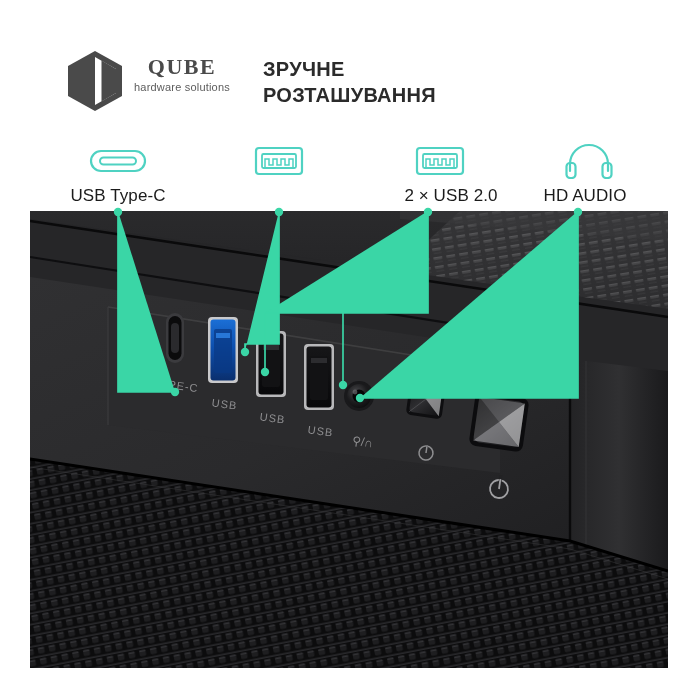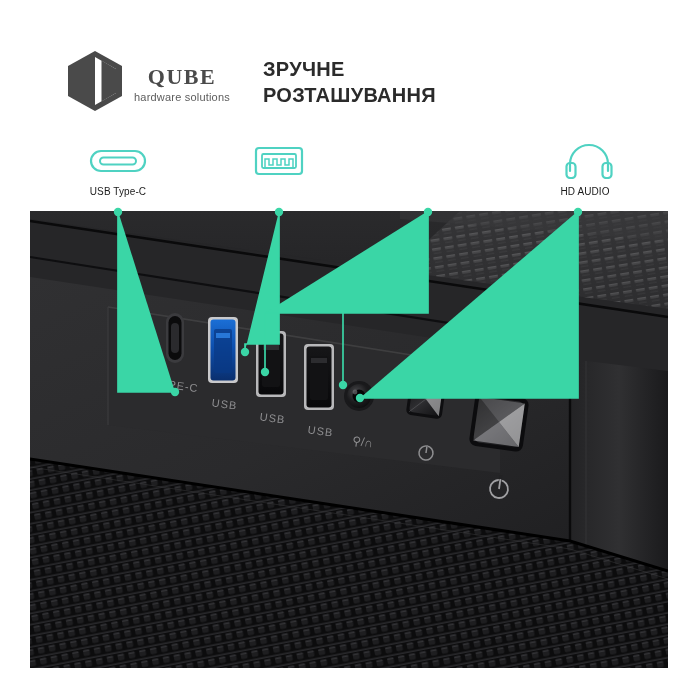--- a/index.html
+++ b/index.html
@@ -7,37 +7,37 @@
     width:700px;height:700px;
     background:#ffffff;
     font-family:"Liberation Sans", sans-serif;
     overflow:hidden;
     position:relative;
   }
   #page{position:relative;width:700px;height:700px;background:#fff;}
 
   
   .header{position:absolute;left:66px;top:50px;display:flex;align-items:flex-start;}
-  .logo-block{display:flex;align-items:center;}
+  .logo-block{display:flex;align-items:flex-start;}
   .logo-mark{width:58px;height:62px;flex:none;}
   .logo-text{margin-left:10px;display:flex;flex-direction:column;align-items:center;
              justify-content:center;margin-top:6px;}
   .logo-word{font-family:"Liberation Serif", serif;font-weight:bold;font-size:22px;
              letter-spacing:1.5px;color:#4a4a4a;line-height:1;}
   .logo-sub{font-size:11px;color:#5c5c5c;letter-spacing:.2px;margin-top:3px;
             font-family:"Liberation Sans", sans-serif;}
   .head-title{margin-left:33px;margin-top:6px;font-weight:bold;font-size:20px;
               line-height:1.32;color:#2b2b2b;letter-spacing:.3px;
               text-transform:uppercase;max-width:260px;}
 
   
   .legend{position:absolute;left:0;top:144px;width:700px;height:66px;}
   .legend-item{position:absolute;text-align:center;}
   .legend-icon{height:34px;display:flex;align-items:center;justify-content:center;}
-  .legend-label{margin-top:8px;font-size:10px;color:#1b1b1b;white-space:nowrap;
+  .legend-label{margin-top:8px;font-size:17px;color:#1b1b1b;white-space:nowrap;
                 letter-spacing:.1px;}
 
   
   .photo{position:absolute;left:30px;top:211px;width:638px;height:457px;
          overflow:hidden;background:#1c1c1e;}
   .photo-svg{position:absolute;left:0;top:0;}
 
   
   .callouts{position:absolute;left:0;top:0;width:700px;height:700px;pointer-events:none;}
 </style>
@@ -80,20 +80,30 @@
     <div class="legend-item" style="left:189px;top:0;width:180px;">
       <div class="legend-icon">
         <svg width="58" height="34" viewBox="0 0 58 34">
           <rect x="6" y="4" width="46" height="26" rx="3" ry="3" fill="none" stroke="#4fd2c2" stroke-width="2.2"></rect>
           <rect x="12" y="10" width="34" height="14" rx="1.5" ry="1.5" fill="none" stroke="#4fd2c2" stroke-width="1.8"></rect>
           <path d="M15 24 L15 15 L19 15 L19 21 L23 21 L23 15 L27 15 L27 21 L31 21 L31 15 L35 15 L35 21 L39 21 L39 15 L43 15 L43 24" fill="none" stroke="#4fd2c2" stroke-width="1.5"></path>
         </svg>
       </div>
     </div>
 
+    <div class="legend-item" style="left:338px;top:0;width:226px;">
+      <div class="legend-icon" style="margin-left:-23px;">
+        <svg width="58" height="34" viewBox="0 0 58 34">
+          <rect x="6" y="4" width="46" height="26" rx="3" ry="3" fill="none" stroke="#4fd2c2" stroke-width="2.2"></rect>
+          <rect x="12" y="10" width="34" height="14" rx="1.5" ry="1.5" fill="none" stroke="#4fd2c2" stroke-width="1.8"></rect>
+          <path d="M15 24 L15 15 L19 15 L19 21 L23 21 L23 15 L27 15 L27 21 L31 21 L31 15 L35 15 L35 21 L39 21 L39 15 L43 15 L43 24" fill="none" stroke="#4fd2c2" stroke-width="1.5"></path>
+        </svg>
+      </div>
+      <div class="legend-label">2 × USB 2.0</div>
+    </div>
 
     <div class="legend-item" style="left:495px;top:0;width:180px;">
       <div class="legend-icon" style="margin-left:7px;">
         <svg width="52" height="36" viewBox="0 0 52 36">
           <path d="M7 28 L7 21 A19 19 0 0 1 45 21 L45 28" fill="none" stroke="#4fd2c2" stroke-width="2.2" stroke-linecap="round"></path>
           <rect x="3.5" y="20" width="9" height="15" rx="3.5" ry="3.5" fill="none" stroke="#4fd2c2" stroke-width="2.2"></rect>
           <rect x="39.5" y="20" width="9" height="15" rx="3.5" ry="3.5" fill="none" stroke="#4fd2c2" stroke-width="2.2"></rect>
         </svg>
       </div>
       <div class="legend-label">HD AUDIO</div>

